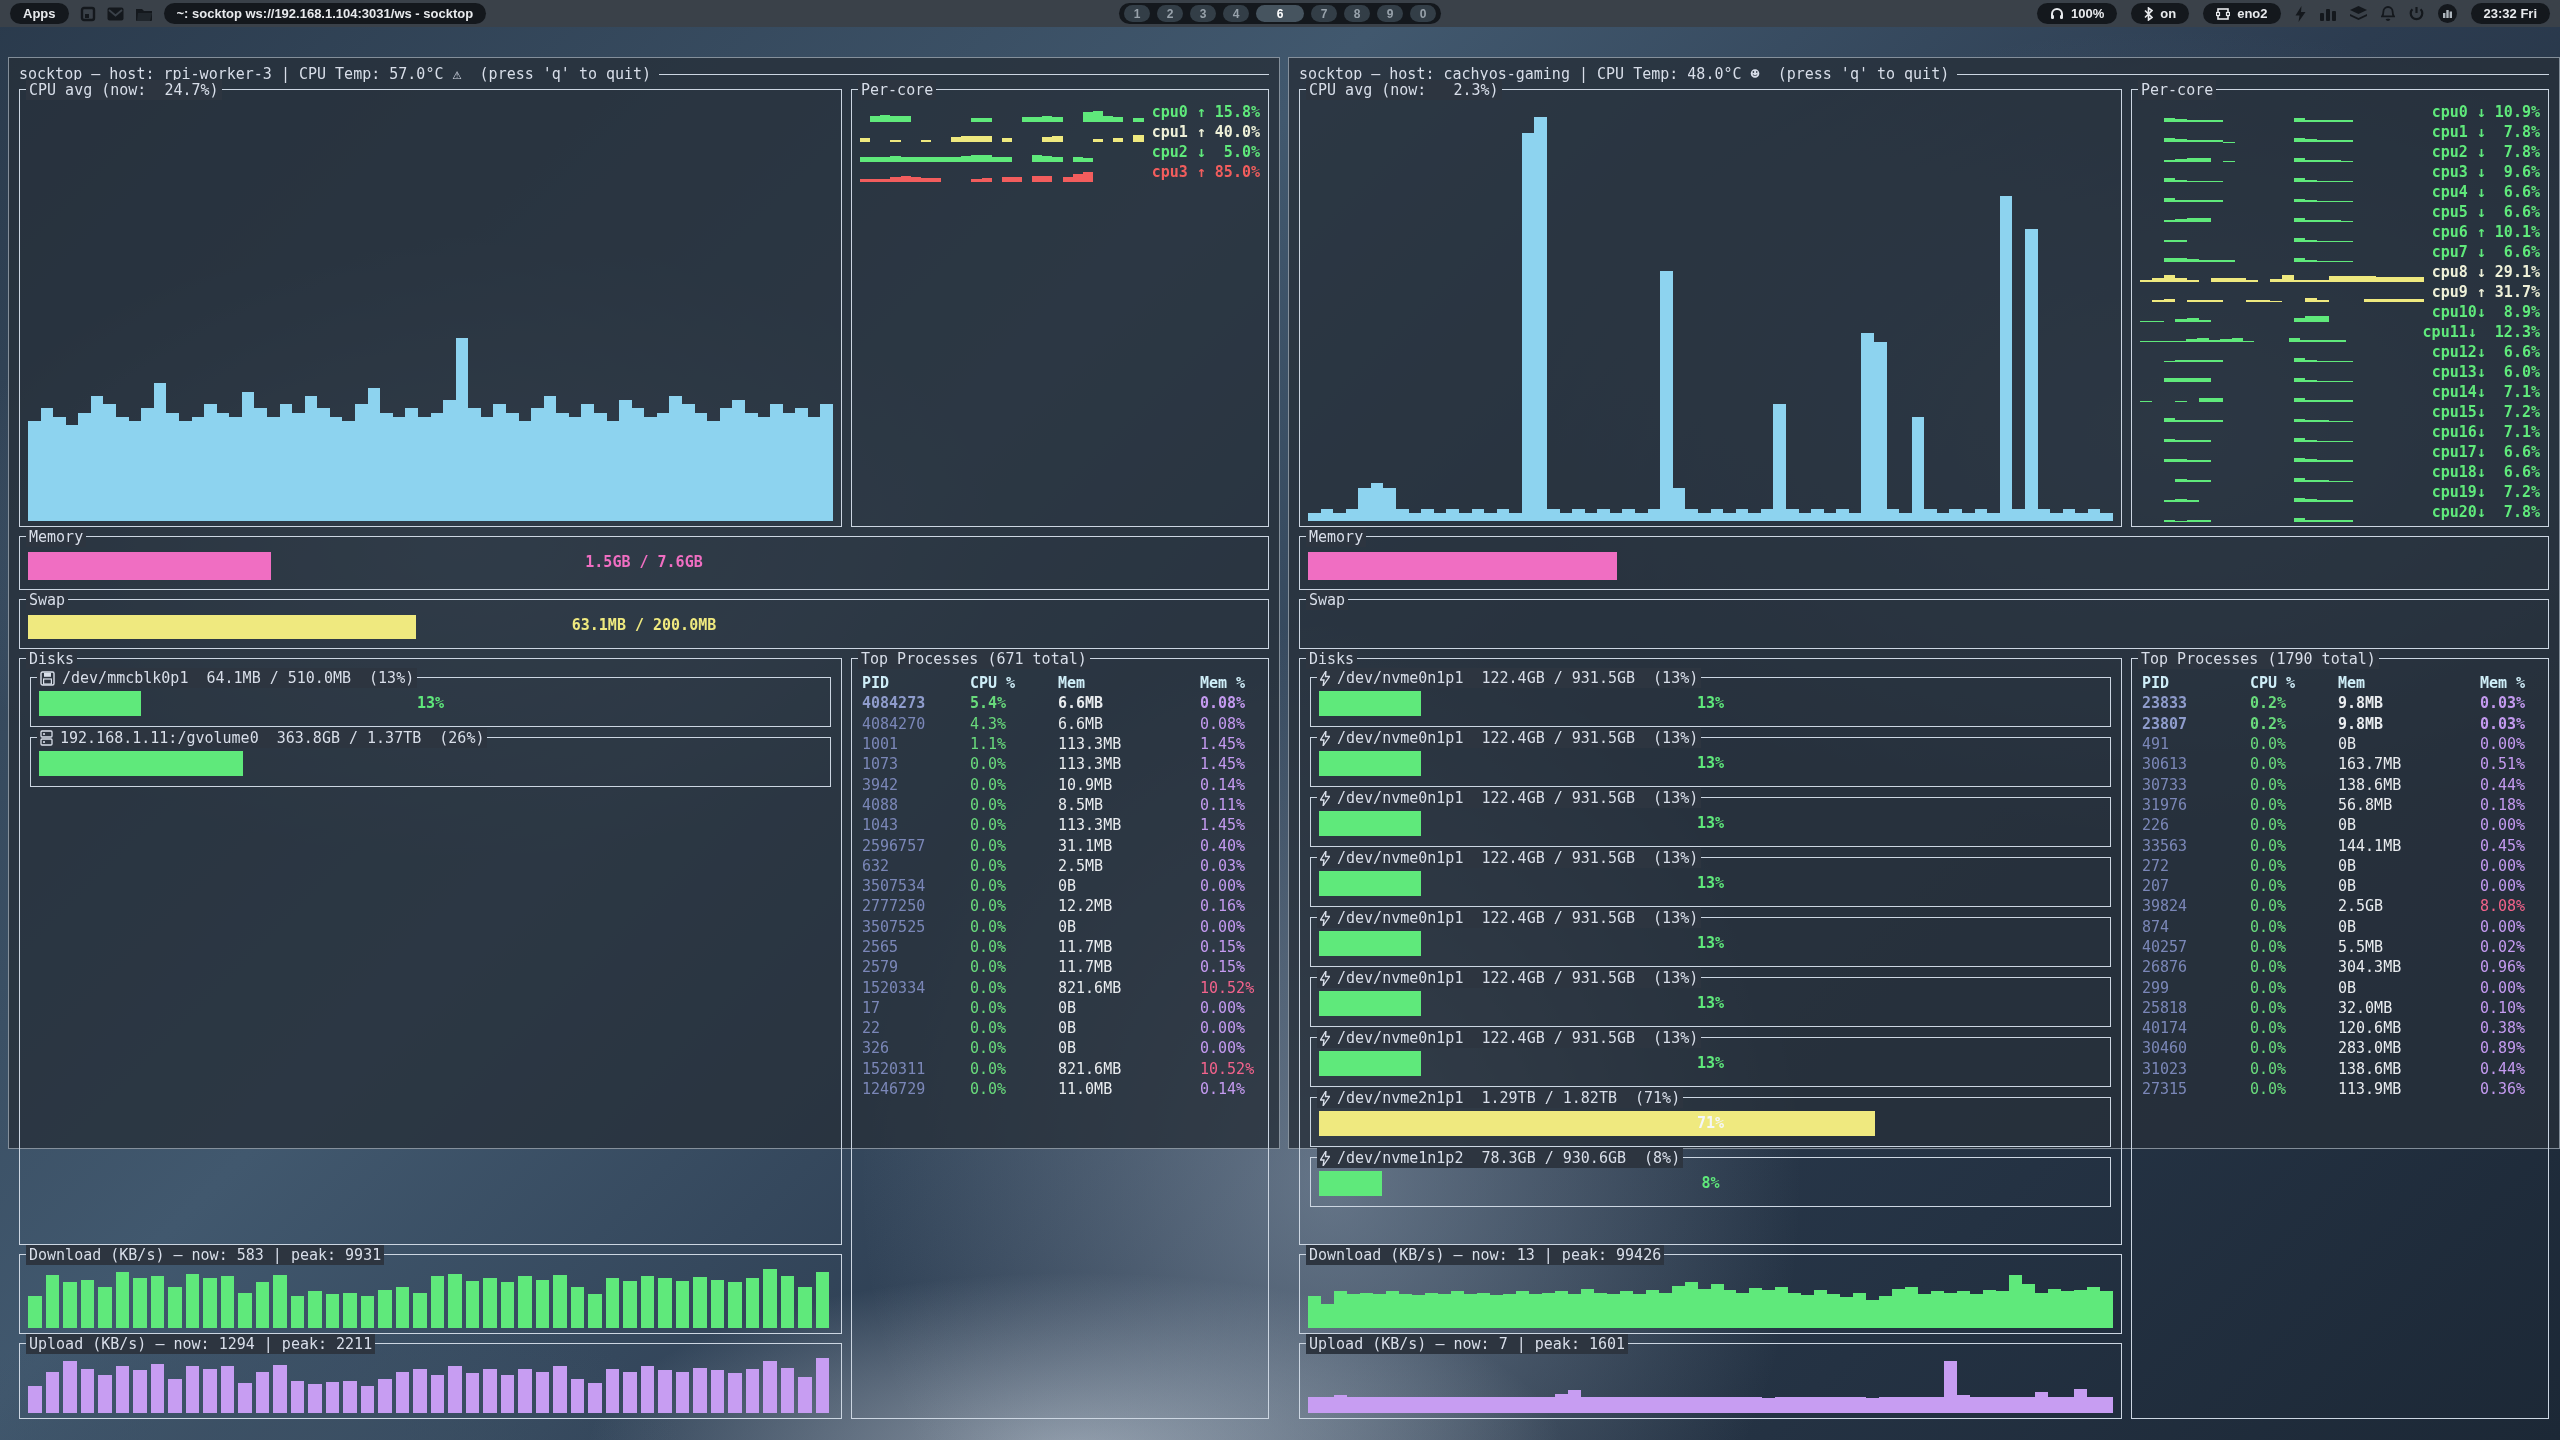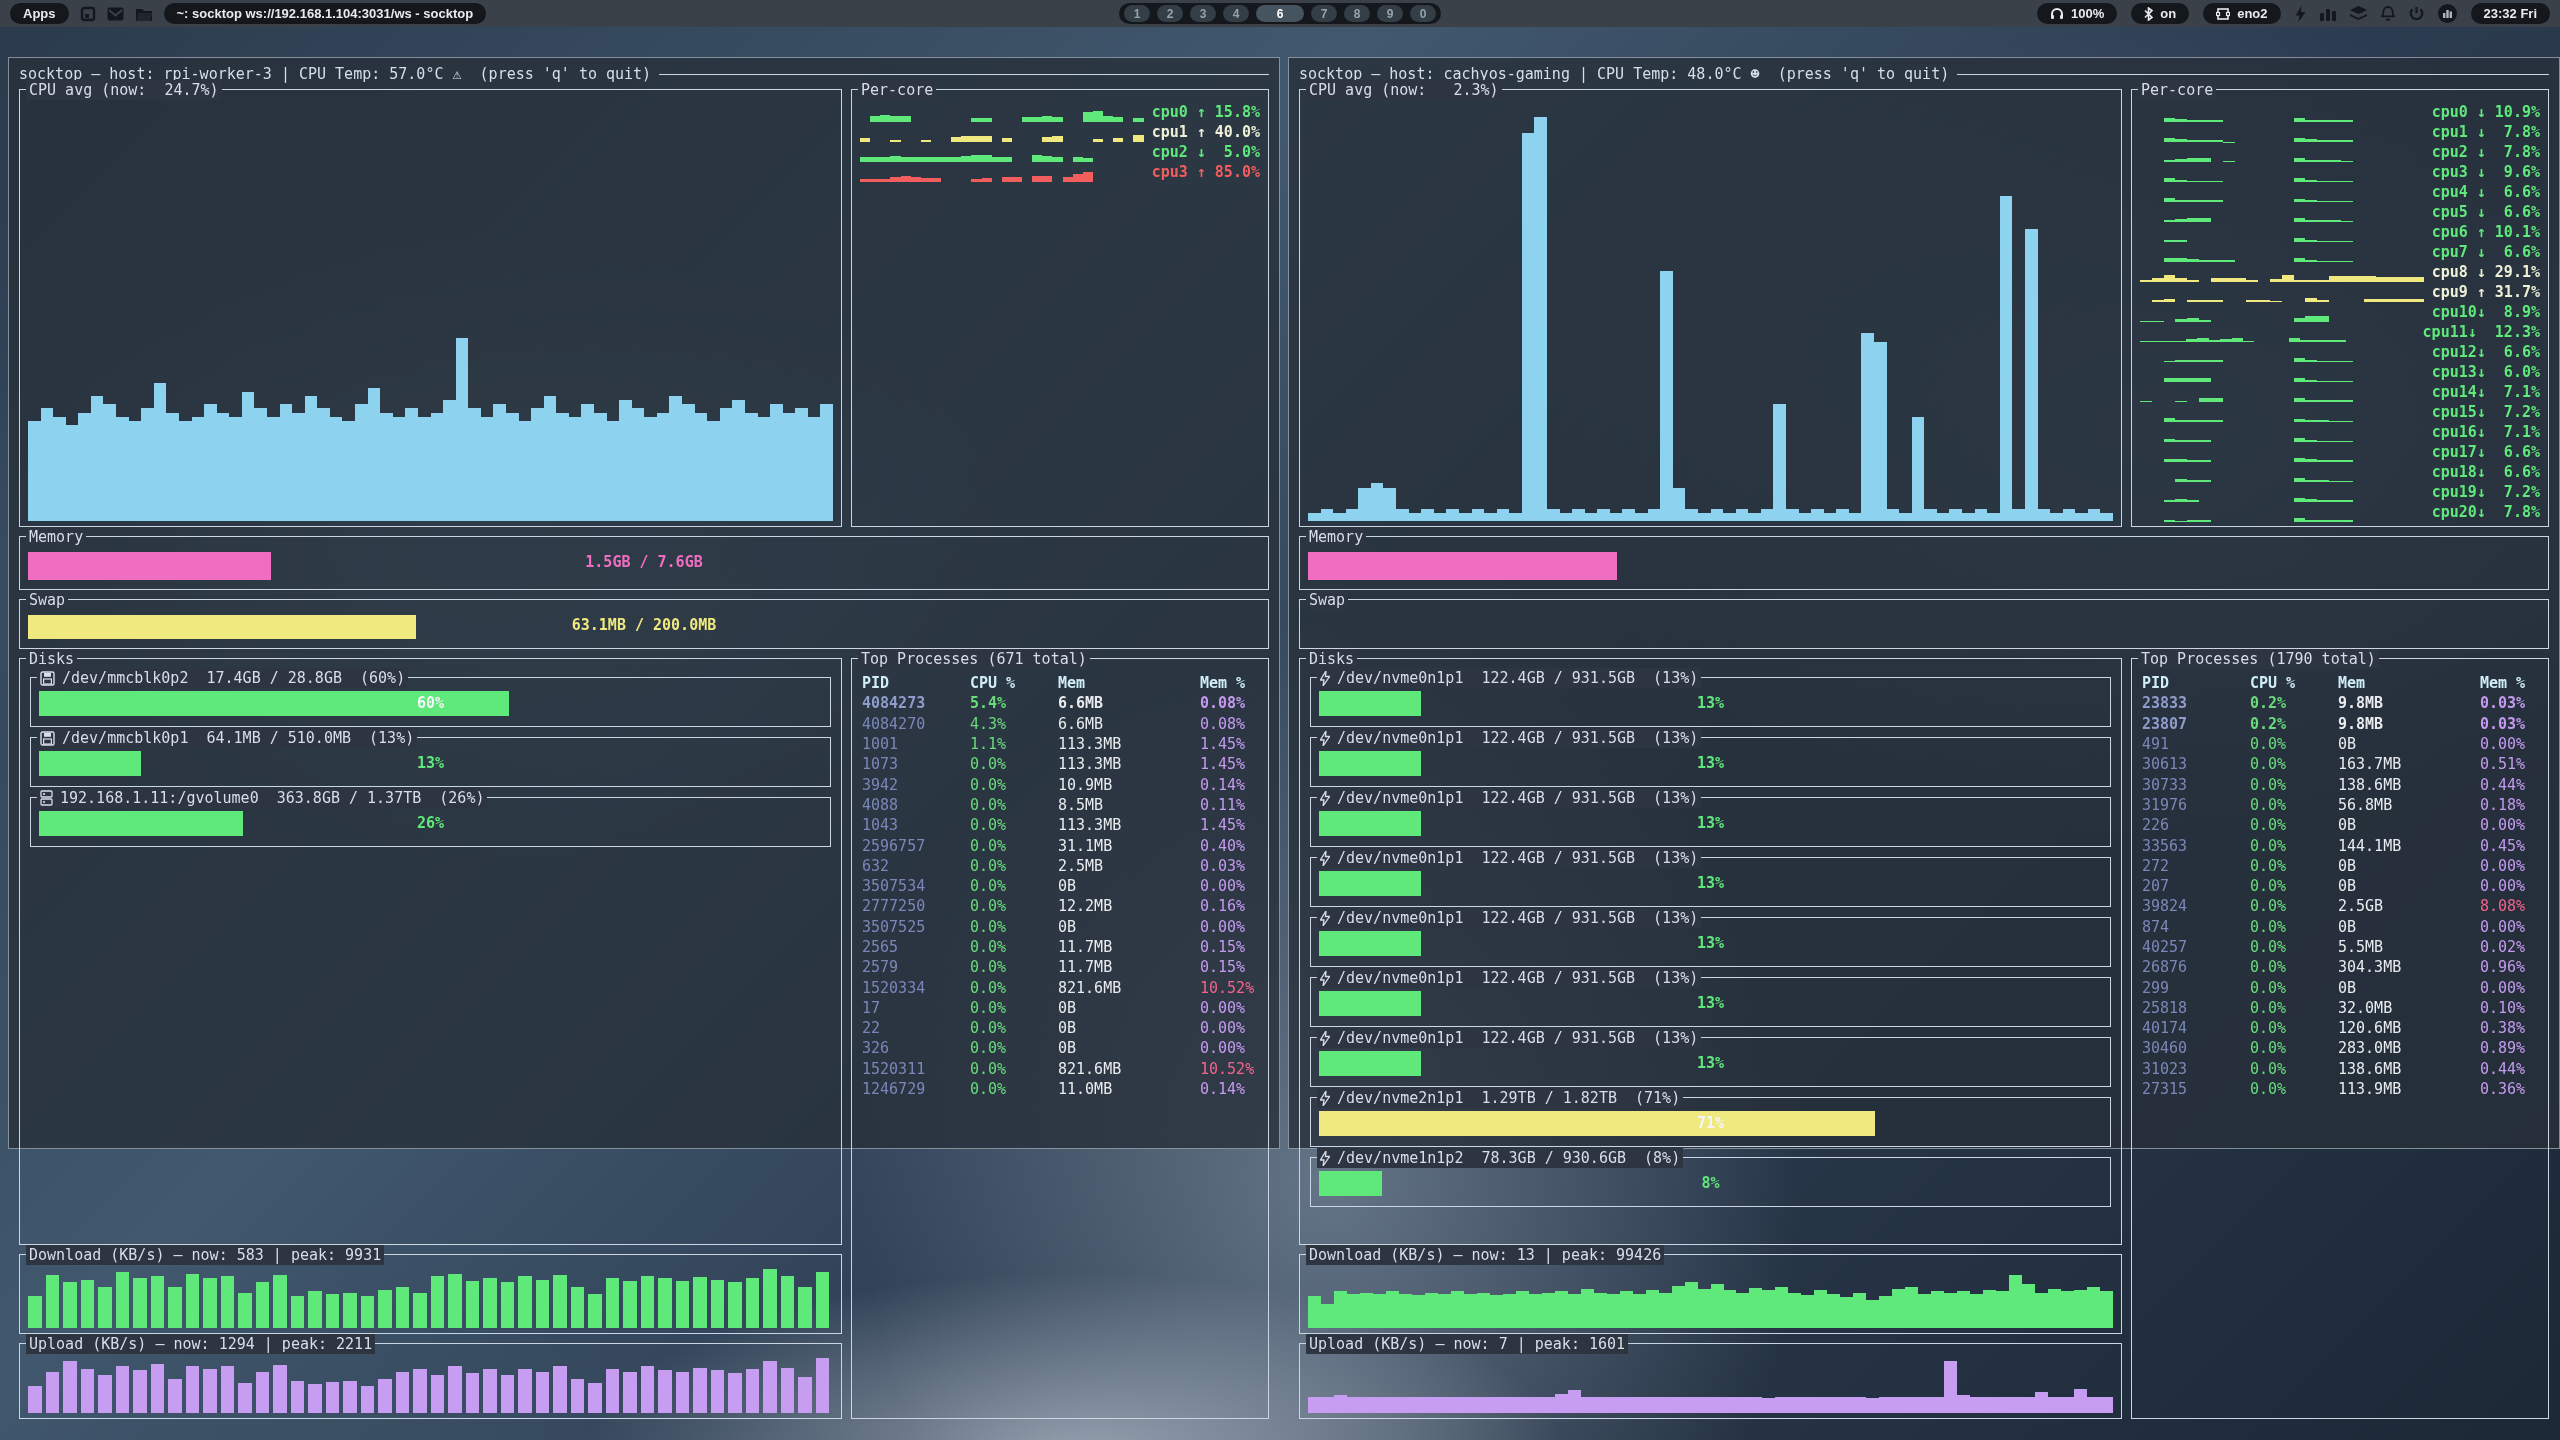--- a/index.html
+++ b/index.html
@@ -427,48 +427,36 @@
       <div class="meter-text" style="color: rgb(239, 233, 127);">63.1MB / 200.0MB</div>
     </div>
     <div class="panel a-disk">
       <span class="plabel">Disks</span>
       <div class="disk-list">
           <div class="disk">
             <span class="dlabel"><span style="display: flex;"><svg width="15" height="15" viewBox="0 0 15 15">
                   <rect x="1" y="1" width="13" height="13" rx="1.5" fill="none" stroke="#d8dee9" stroke-width="1.4"></rect>
                   <rect x="4" y="1.8" width="7" height="4" fill="#d8dee9"></rect>
                   <rect x="3.6" y="8" width="7.8" height="5" fill="none" stroke="#d8dee9" stroke-width="1.2"></rect>
-                </svg></span><span>/dev/mmcblk0p2  17.4GB / 28.8GB  (60%)</span></span>
-            <div class="dtrack">
-              <div class="dfill" style="width: 60%; background: rgb(95, 233, 123);"></div>
-            </div>
-            <div class="dpct on">60%</div>
-          </div>
-          <div class="disk">
-            <span class="dlabel"><span style="display: flex;"><svg width="15" height="15" viewBox="0 0 15 15">
-                  <rect x="1" y="1" width="13" height="13" rx="1.5" fill="none" stroke="#d8dee9" stroke-width="1.4"></rect>
-                  <rect x="4" y="1.8" width="7" height="4" fill="#d8dee9"></rect>
-                  <rect x="3.6" y="8" width="7.8" height="5" fill="none" stroke="#d8dee9" stroke-width="1.2"></rect>
                 </svg></span><span>/dev/mmcblk0p1  64.1MB / 510.0MB  (13%)</span></span>
             <div class="dtrack">
               <div class="dfill" style="width: 13%; background: rgb(95, 233, 123);"></div>
             </div>
             <div class="dpct off">13%</div>
           </div>
           <div class="disk">
             <span class="dlabel"><span style="display: flex;"><svg width="13" height="16" viewBox="0 0 13 16">
                   <rect x="1" y="1" width="11" height="6" rx="1" fill="none" stroke="#d8dee9" stroke-width="1.3"></rect>
                   <rect x="1" y="9" width="11" height="6" rx="1" fill="none" stroke="#d8dee9" stroke-width="1.3"></rect>
                   <circle cx="4" cy="4" r="1.1" fill="#d8dee9"></circle>
                   <circle cx="4" cy="12" r="1.1" fill="#d8dee9"></circle>
                 </svg></span><span>192.168.1.11:/gvolume0  363.8GB / 1.37TB  (26%)</span></span>
             <div class="dtrack">
               <div class="dfill" style="width: 26%; background: rgb(95, 233, 123);"></div>
             </div>
-            <div class="dpct off">26%</div>
           </div>
         </div>
     </div>
     <div class="panel a-proc">
       <span class="plabel">Top Processes (671 total)</span>
       <div class="proc">
           <div class="prow head"><span>PID</span><span>CPU %</span><span>Mem</span><span>Mem %</span></div>
           <div class="prow bold"><span class="c-pid">4084273</span><span class="c-cpu">5.4%</span><span class="c-mem">6.6MB</span><span class="c-pct">0.08%</span></div>
           <div class="prow"><span class="c-pid">4084270</span><span class="c-cpu">4.3%</span><span class="c-mem">6.6MB</span><span class="c-pct">0.08%</span></div>
           <div class="prow"><span class="c-pid">1001</span><span class="c-cpu">1.1%</span><span class="c-mem">113.3MB</span><span class="c-pct">1.45%</span></div>

